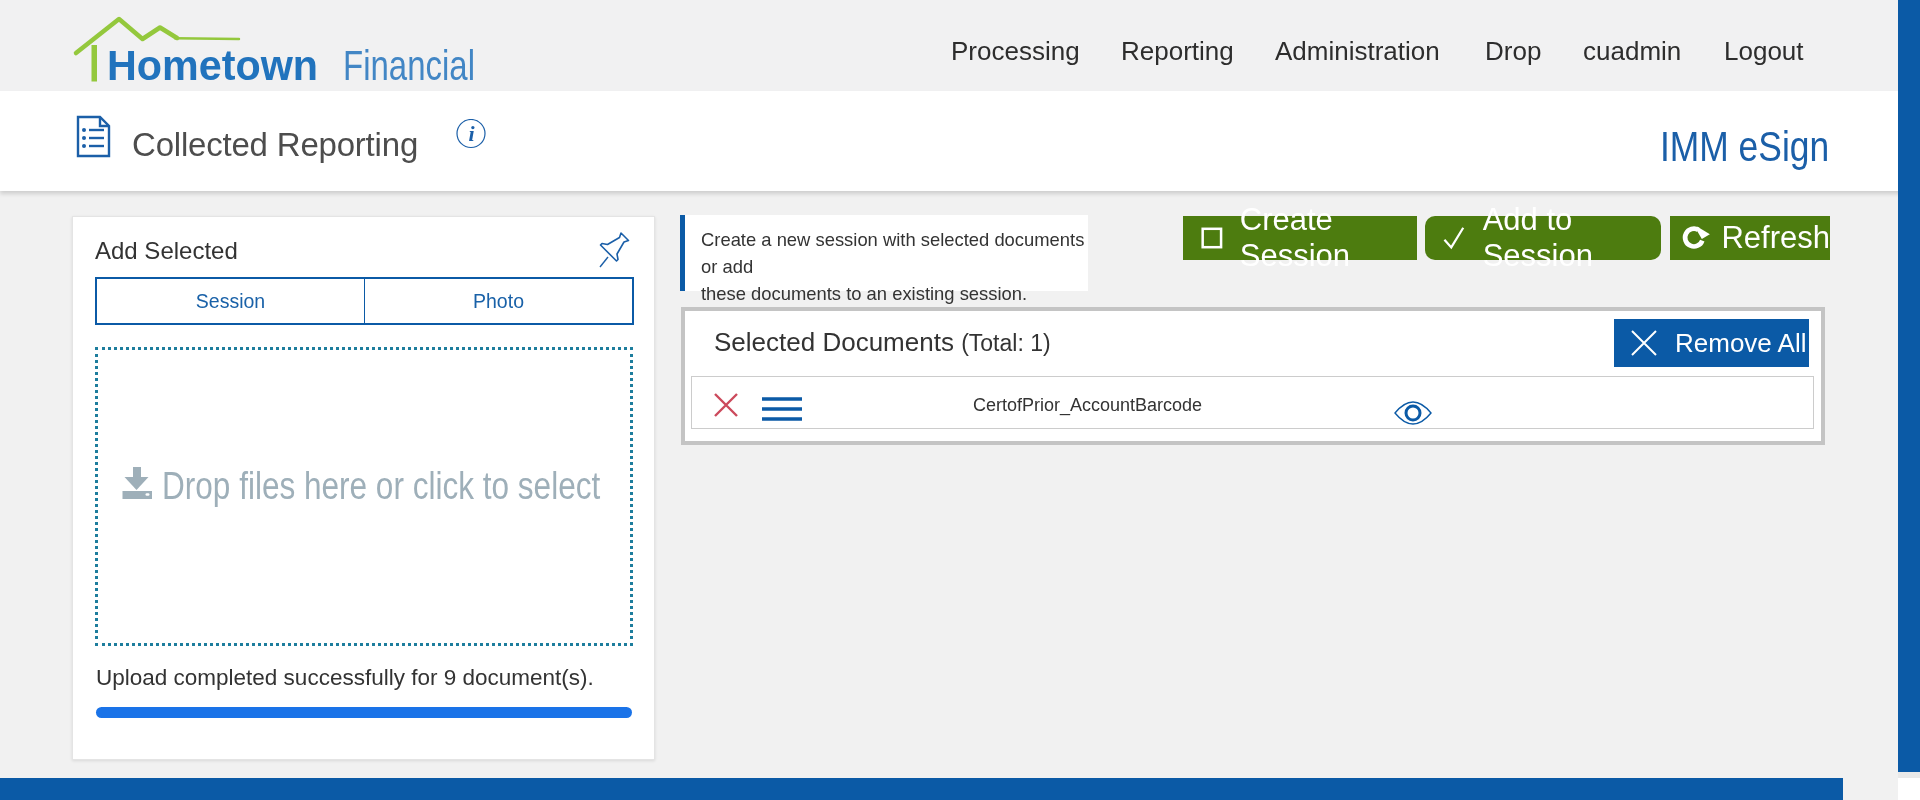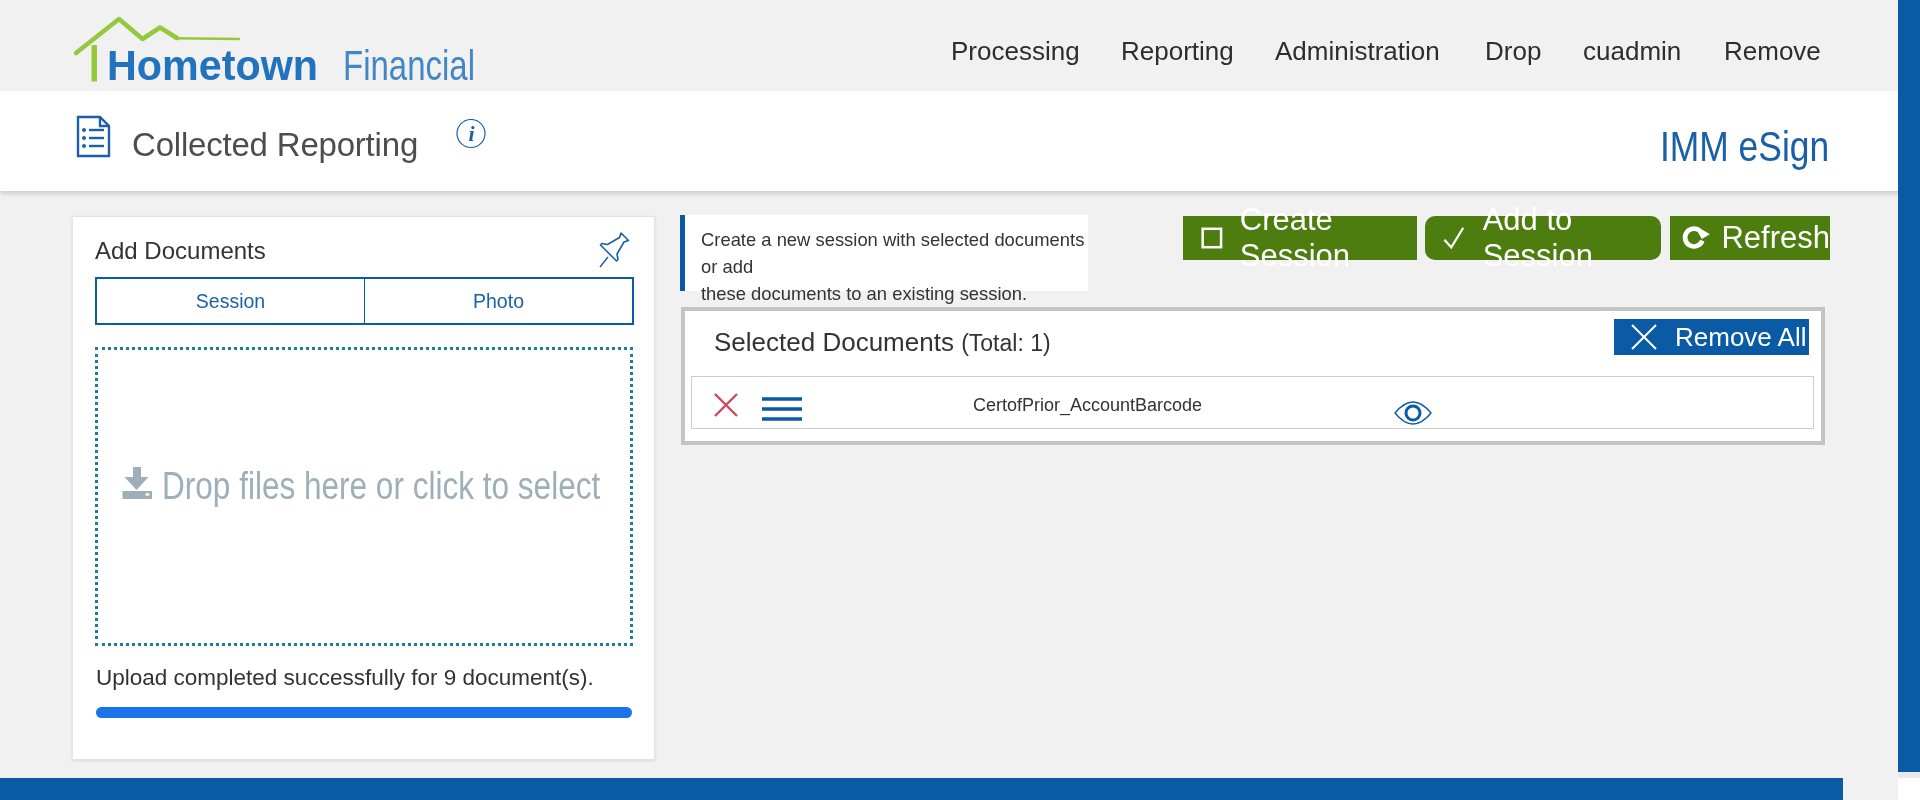--- a/index.html
+++ b/index.html
@@ -35,21 +35,21 @@
 
 
 .btn { top:216px; height:44px; background:#4d7c0f; color:#fff; display:flex; align-items:center; font-size:31px; }
 #btn-create { left:1183px; width:234px; }
 #btn-add { left:1425px; width:236px;border-radius:10px; }
 #btn-refresh { left:1670px; width:160px; }
 
 
 #panel { left:681px; top:307px; width:1144px; height:138px; background:#fff; border:4px solid #c4c4c4; }
 #seltitle { left:29px; top:16px; font-size:26px; color:#333; }
-#removeall { left:929px; top:8px; width:195px; height:36px; background:#0b5aa6; color:#fff; font-size:26px; display:flex; align-items:center; }
+#removeall { left:929px; top:8px; width:195px; height:48px; background:#0b5aa6; color:#fff; font-size:26px; display:flex; align-items:center; }
 #docrow { left:6px; top:65px; width:1123px; height:53px; border:1px solid #ccc; }
 #docname { left:281px; top:18px; font-size:18px; color:#333; }
 
 
 #footer { left:0; top:778px; width:1843px; height:22px; background:#0b5aa6; }
 #sbtrack { left:1898px; top:0; width:22px; height:800px; background:#fff; }
 #sbthumb { left:0; top:0; width:22px; height:772px; background:#0b5aa6; }
 #sbgap { left:0; top:772px; width:22px; height:6px; background:#e9e9e9; }
 </style>
 </head>
@@ -63,41 +63,41 @@
   <rect x="31.5" y="45" width="5.5" height="36.5" fill="#94c83d"></rect>
   <text x="47" y="80" font-size="43" font-weight="bold" fill="#2173bd" textLength="211" lengthAdjust="spacingAndGlyphs">Hometown</text>
   <text x="283" y="80" font-size="43" fill="#4286c5" textLength="132" lengthAdjust="spacingAndGlyphs">Financial</text>
 </svg>
 
 <div class="abs nav" style="left:951px;">Processing</div>
 <div class="abs nav" style="left:1121px;">Reporting</div>
 <div class="abs nav" style="left:1275px;">Administration</div>
 <div class="abs nav" style="left:1485px;">Drop</div>
 <div class="abs nav" style="left:1583px;">cuadmin</div>
-<div class="abs nav" style="left:1724px;">Remove</div>
+<div class="abs nav" style="left:1724px;">Logout</div>
 
 <svg class="abs" style="left:76px; top:115px;" width="35" height="43" viewBox="0 0 35 43">
   <path d="M2 2 h22 l9 9 v30 h-31 z" fill="#fff" stroke="#1b5fa8" stroke-width="2.4"></path>
   <path d="M24 2 v9 h9" fill="none" stroke="#1b5fa8" stroke-width="2.4"></path>
   <circle cx="8" cy="15" r="2" fill="#1b5fa8"></circle>
   <circle cx="8" cy="23" r="2" fill="#1b5fa8"></circle>
   <circle cx="8" cy="31" r="2" fill="#1b5fa8"></circle>
   <line x1="13" y1="15" x2="28" y2="15" stroke="#1b5fa8" stroke-width="2.4"></line>
   <line x1="13" y1="23" x2="28" y2="23" stroke="#1b5fa8" stroke-width="2.4"></line>
   <line x1="13" y1="31" x2="28" y2="31" stroke="#1b5fa8" stroke-width="2.4"></line>
 </svg>
 <div id="pagetitle" class="abs">Collected Reporting</div>
 <svg class="abs" style="left:456px; top:119px;" width="30" height="30" viewBox="0 0 30 30">
   <circle cx="15" cy="14.5" r="14" fill="none" stroke="#1b5fa8" stroke-width="1.2"></circle>
   <text x="15.5" y="22" font-size="22" font-style="italic" font-weight="bold" font-family="Liberation Serif, serif" fill="#1b5fa8" text-anchor="middle">i</text>
 </svg>
 <div id="esign" class="abs">IMM eSign</div>
 
 <div id="card" class="abs"></div>
-<div id="adddoc" class="abs">Add Documents</div>
+<div id="adddoc" class="abs">Add Selected</div>
 <svg class="abs" style="left:599px; top:230px;" width="40" height="40" viewBox="0 0 40 40">
   <path d="M22 3 l-1.5 4.5 -12 7 -5.5 -1 -1.5 1.5 16 16 1.5-1.5 -1-5.5 7-12 4.5-1.5 z" fill="none" stroke="#1b5fa8" stroke-width="1.6" stroke-linejoin="round"></path>
   <line x1="9" y1="27" x2="1" y2="37" stroke="#1b5fa8" stroke-width="1.4"></line>
 </svg>
 <div id="tabs" class="abs">
   <div class="tab">Session</div>
   <div class="tab">Photo</div>
 </div>
 <div id="dropzone" class="abs"></div>
 <svg class="abs" style="left:122px; top:467px;" width="30" height="32" viewBox="0 0 30 32" fill="#9eafb9">

